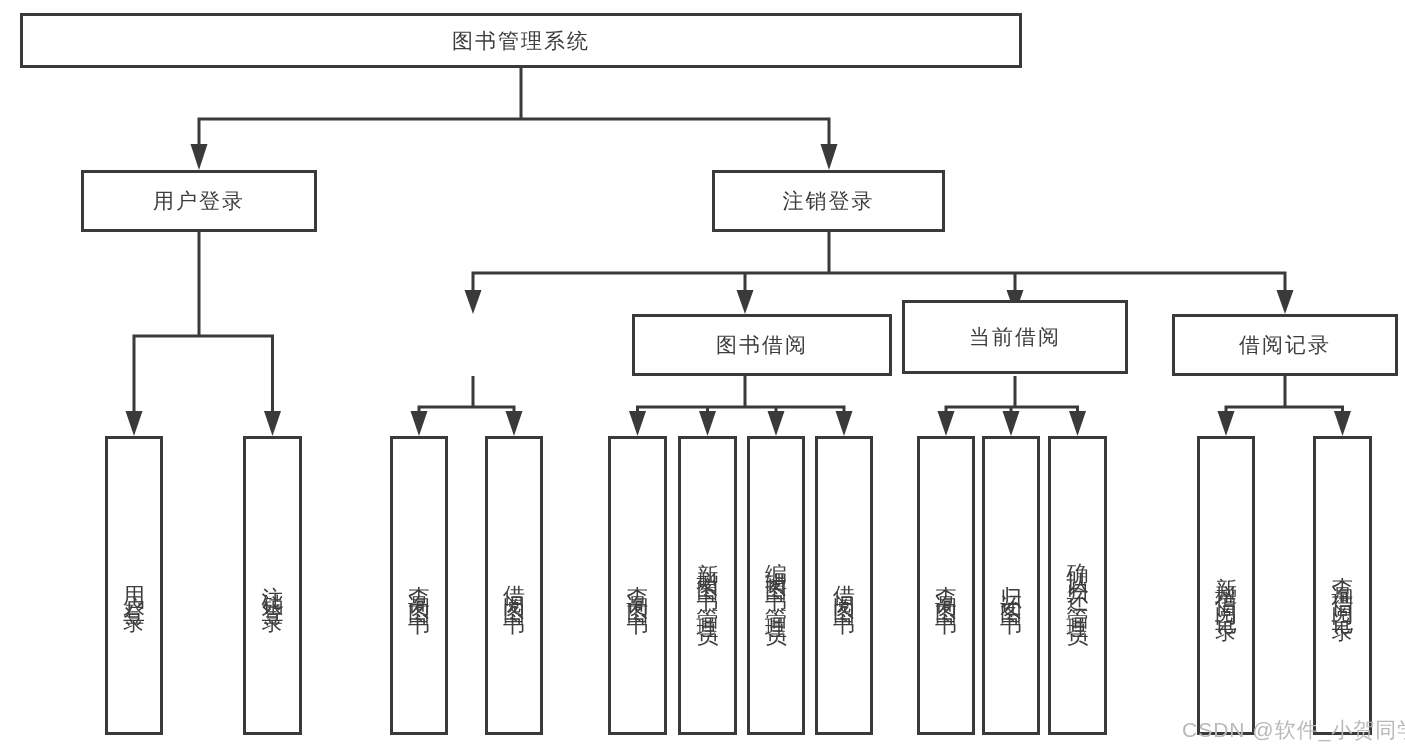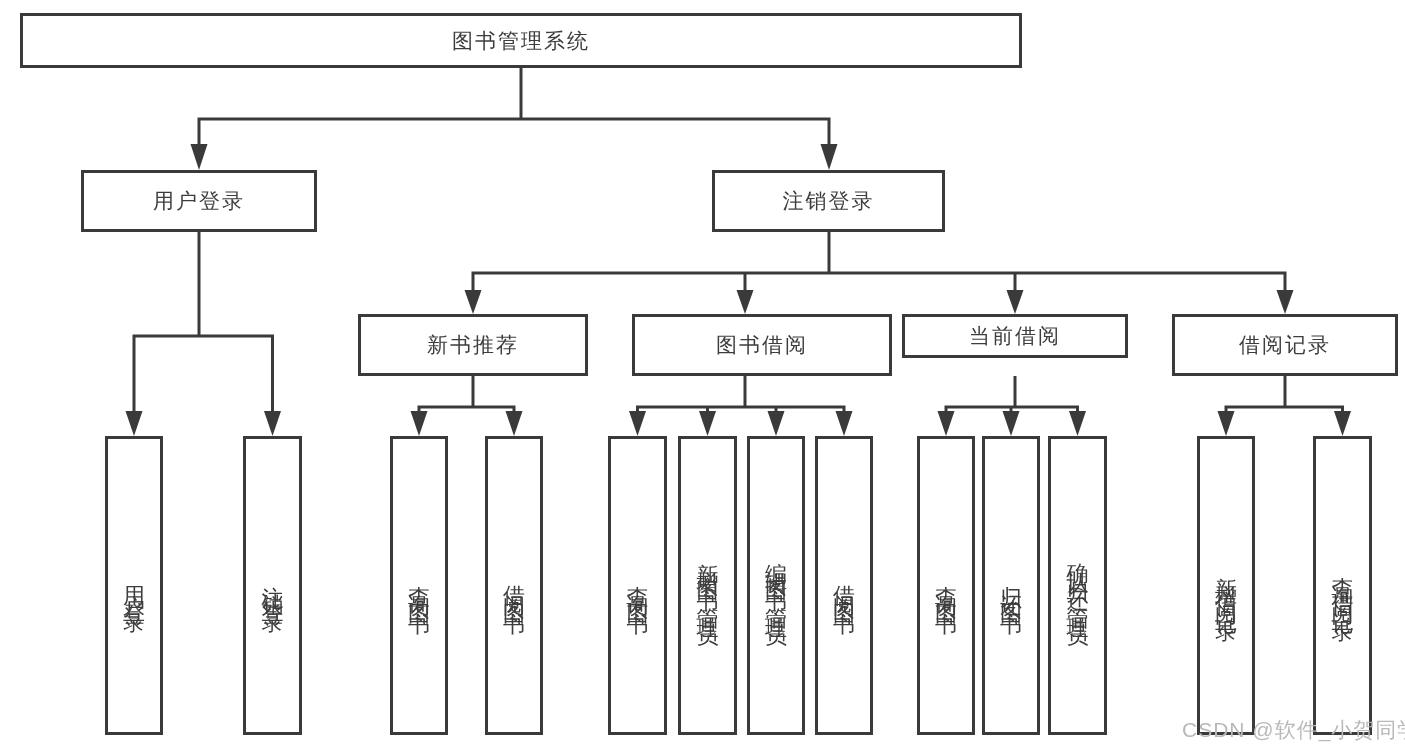--- a/index.html
+++ b/index.html
@@ -108,23 +108,22 @@
       <polygon points="1217.5,411 1234.5,411 1226,436"></polygon>
       <polygon points="1334,411 1351,411 1342.5,436"></polygon>
     </g>
   </svg>
 
   <div class="box" style="left:20px;top:13px;width:1002px;height:55px">图书管理系统</div>
 
   <div class="box" style="left:81px;top:170px;width:236px;height:62px">用户登录</div>
   <div class="box" style="left:712px;top:170px;width:233px;height:62px">注销登录</div>
 
-  <div class="box" style="left:358px;top:314px;width:230px;height:62px">新书推荐</div>
   <div class="box" style="left:632px;top:314px;width:260px;height:62px">图书借阅</div>
-  <div class="box" style="left:902px;top:314px;width:226px;height:44px">当前借阅</div>
+  <div class="box" style="left:902px;top:300px;width:226px;height:74px">当前借阅</div>
   <div class="box" style="left:1172px;top:314px;width:226px;height:62px">借阅记录</div>
 
   <div class="vbox" style="left:105px;top:436px;width:58px;height:299px">用户登录</div>
   <div class="vbox" style="left:243px;top:436px;width:59px;height:299px">注销登录</div>
 
   <div class="vbox" style="left:390px;top:436px;width:58px;height:299px">查询图书</div>
   <div class="vbox" style="left:485px;top:436px;width:58px;height:299px">借阅图书</div>
 
   <div class="vbox" style="left:608px;top:436px;width:59px;height:299px">查询图书</div>
   <div class="vbox" style="left:678px;top:436px;width:59px;height:299px">新增图书（管理员）</div>

